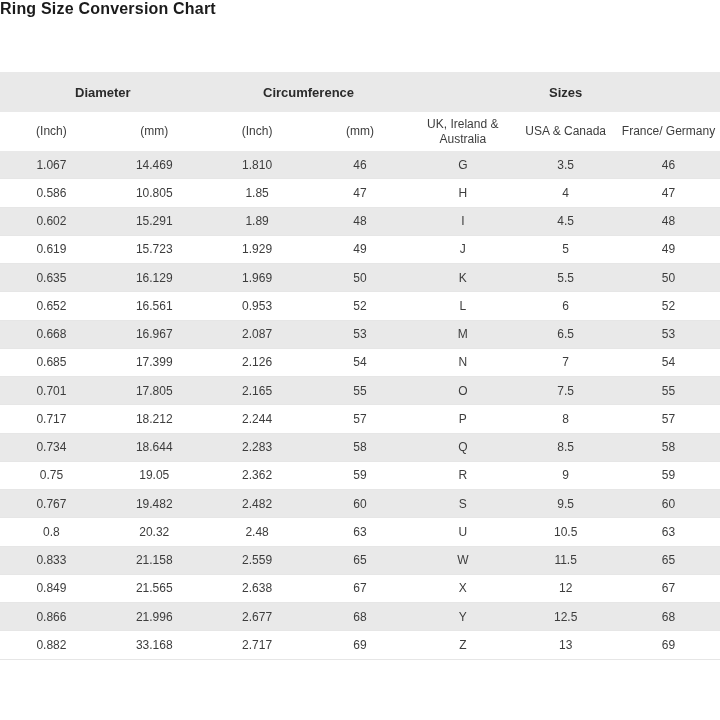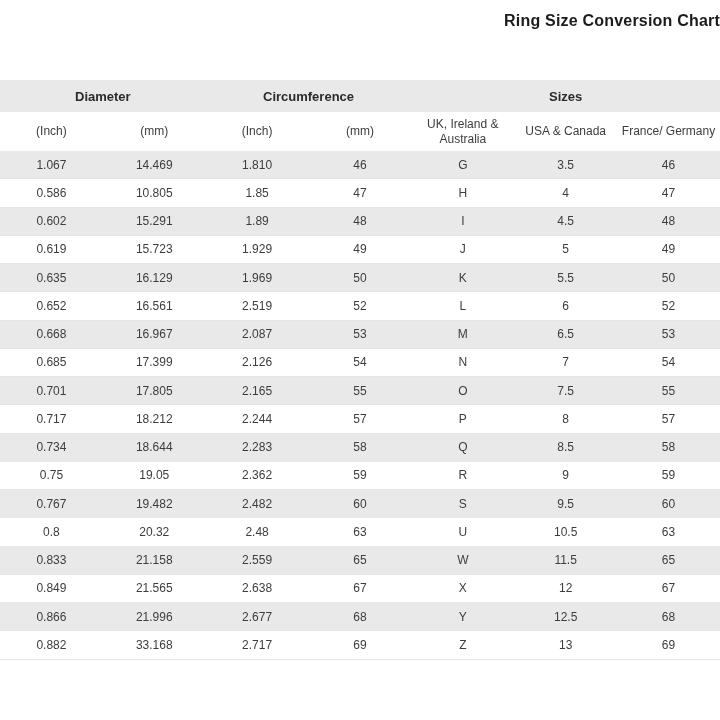--- a/index.html
+++ b/index.html
@@ -8,24 +8,23 @@
     background: #ffffff;
   }
   body {
     width: 720px;
     height: 720px;
     font-family: "Liberation Sans", sans-serif;
     color: #3d3d3d;
     overflow: hidden;
   }
   .title-wrap {
-    height: 80px;
+    height: 72px;
     box-sizing: border-box;
-    padding-top: 12px;
-    text-align: right;
+    text-align: left;
   }
   .page-title {
     font-size: 16px;
     font-weight: bold;
     color: #1b1b1b;
     letter-spacing: 0.2px;
   }
   table.conv-table {
     width: 720px;
     border-collapse: collapse;
@@ -34,21 +33,21 @@
   }
   table.conv-table th,
   table.conv-table td {
     text-align: center;
     vertical-align: middle;
     padding: 0 4px;
     overflow: hidden;
   }
   tr.group-row th {
     background: #e9e9e9;
-    height: 32px;
+    height: 40px;
     font-size: 13px;
     font-weight: bold;
     color: #2b2b2b;
   }
   tr.sub-row th {
     background: #ffffff;
     height: 39px;
     font-size: 12px;
     font-weight: normal;
     color: #3d3d3d;
@@ -142,21 +141,21 @@
           <td>16.129</td>
           <td>1.969</td>
           <td>50</td>
           <td>K</td>
           <td>5.5</td>
           <td>50</td>
         </tr>
         <tr>
           <td>0.652</td>
           <td>16.561</td>
-          <td>2.519</td>
+          <td>0.953</td>
           <td>52</td>
           <td>L</td>
           <td>6</td>
           <td>52</td>
         </tr>
         <tr>
           <td>0.668</td>
           <td>16.967</td>
           <td>2.087</td>
           <td>53</td>

